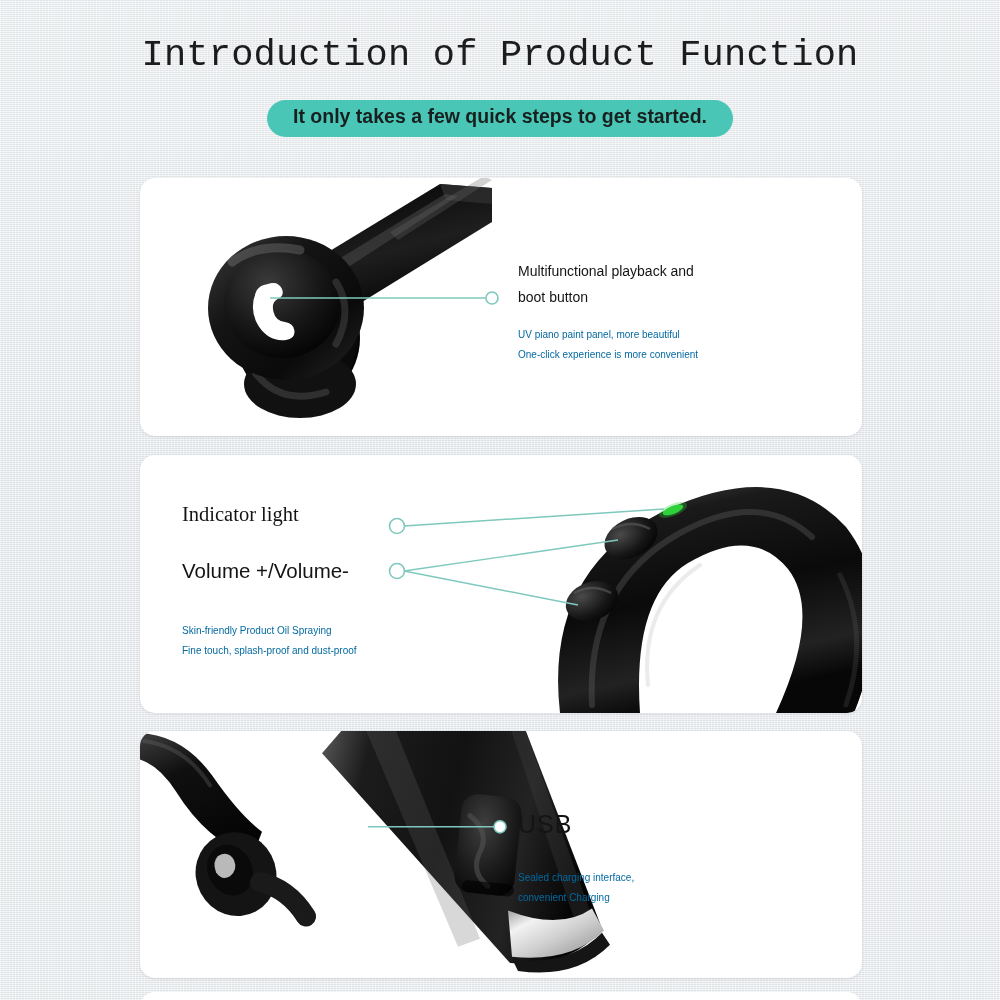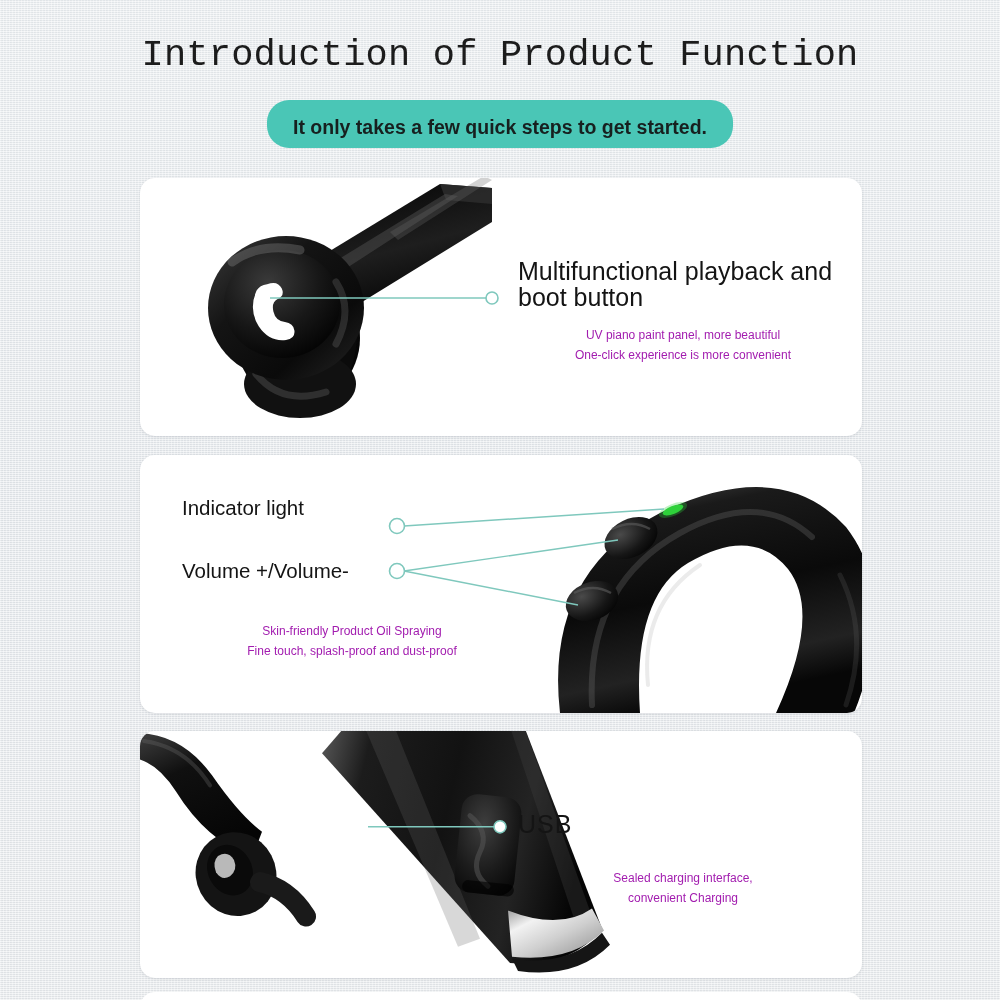--- a/index.html
+++ b/index.html
@@ -49,21 +49,21 @@
 
   .subtitle-pill {
     position: absolute;
     top: 100px;
     left: 50%;
     transform: translateX(-50%);
     background: #4ac6b6;
     color: #17201f;
     font-size: 19.5px;
     font-weight: 700;
-    padding: 16px 26px 10px;
+    padding: 5px 26px 10px;
     border-radius: 22px;
     white-space: nowrap;
     line-height: 22px;
   }
 
   
   .card {
     position: absolute;
     left: 140px;
     width: 722px;
@@ -83,35 +83,34 @@
     top: 992px;
     width: 722px;
     height: 30px;
     background: #ffffff;
     border-radius: 15px 15px 0 0;
   }
 
   
   .callout-title {
     position: absolute;
-    font-size: 25px;
+    font-size: 14px;
     font-weight: 400;
     color: #141414;
     line-height: 26px;
     white-space: pre-line;
   }
 
   .callout-sub {
     position: absolute;
-    font-size: 12px;
+    font-size: 10px;
     font-weight: 400;
-    color: #a21caf;
+    color: #0369a1;
     line-height: 20px;
     white-space: pre-line;
-    text-align: center;
   }
 
   .label-left {
     position: absolute;
     font-size: 20.5px;
     font-weight: 400;
     color: #141414;
     line-height: 26px;
     white-space: nowrap;
   }
@@ -239,21 +238,21 @@
         <line x1="264" y1="71" x2="524" y2="54" stroke="#7fc8bd" stroke-width="1.4"></line>
         <circle cx="257" cy="71" r="7.5" fill="#ffffff" stroke="#7fc8bd" stroke-width="1.6"></circle>
       </g>
       <g>
         <line x1="264" y1="116" x2="478" y2="85" stroke="#7fc8bd" stroke-width="1.4"></line>
         <line x1="264" y1="116" x2="438" y2="150" stroke="#7fc8bd" stroke-width="1.4"></line>
         <circle cx="257" cy="116" r="7.5" fill="#ffffff" stroke="#7fc8bd" stroke-width="1.6"></circle>
       </g>
     </svg>
 
-    <div class="label-left" style="left: 42px; top: 40px;">Indicator light</div>
+    <div class="label-left" style="left: 42px; top: 46px; font-family: Liberation Serif, serif;">Indicator light</div>
 
     <div class="label-left" style="left: 42px; top: 103px;">Volume +/Volume-</div>
 
     <div class="callout-sub" style="left: 42px; top: 166px; width: 340px;">Skin-friendly Product Oil Spraying
 Fine touch, splash-proof and dust-proof</div>
   </div>
 
   <div class="card" id="card-3">
     <svg class="art" viewBox="0 0 722 245" preserveAspectRatio="none">
       <defs>

